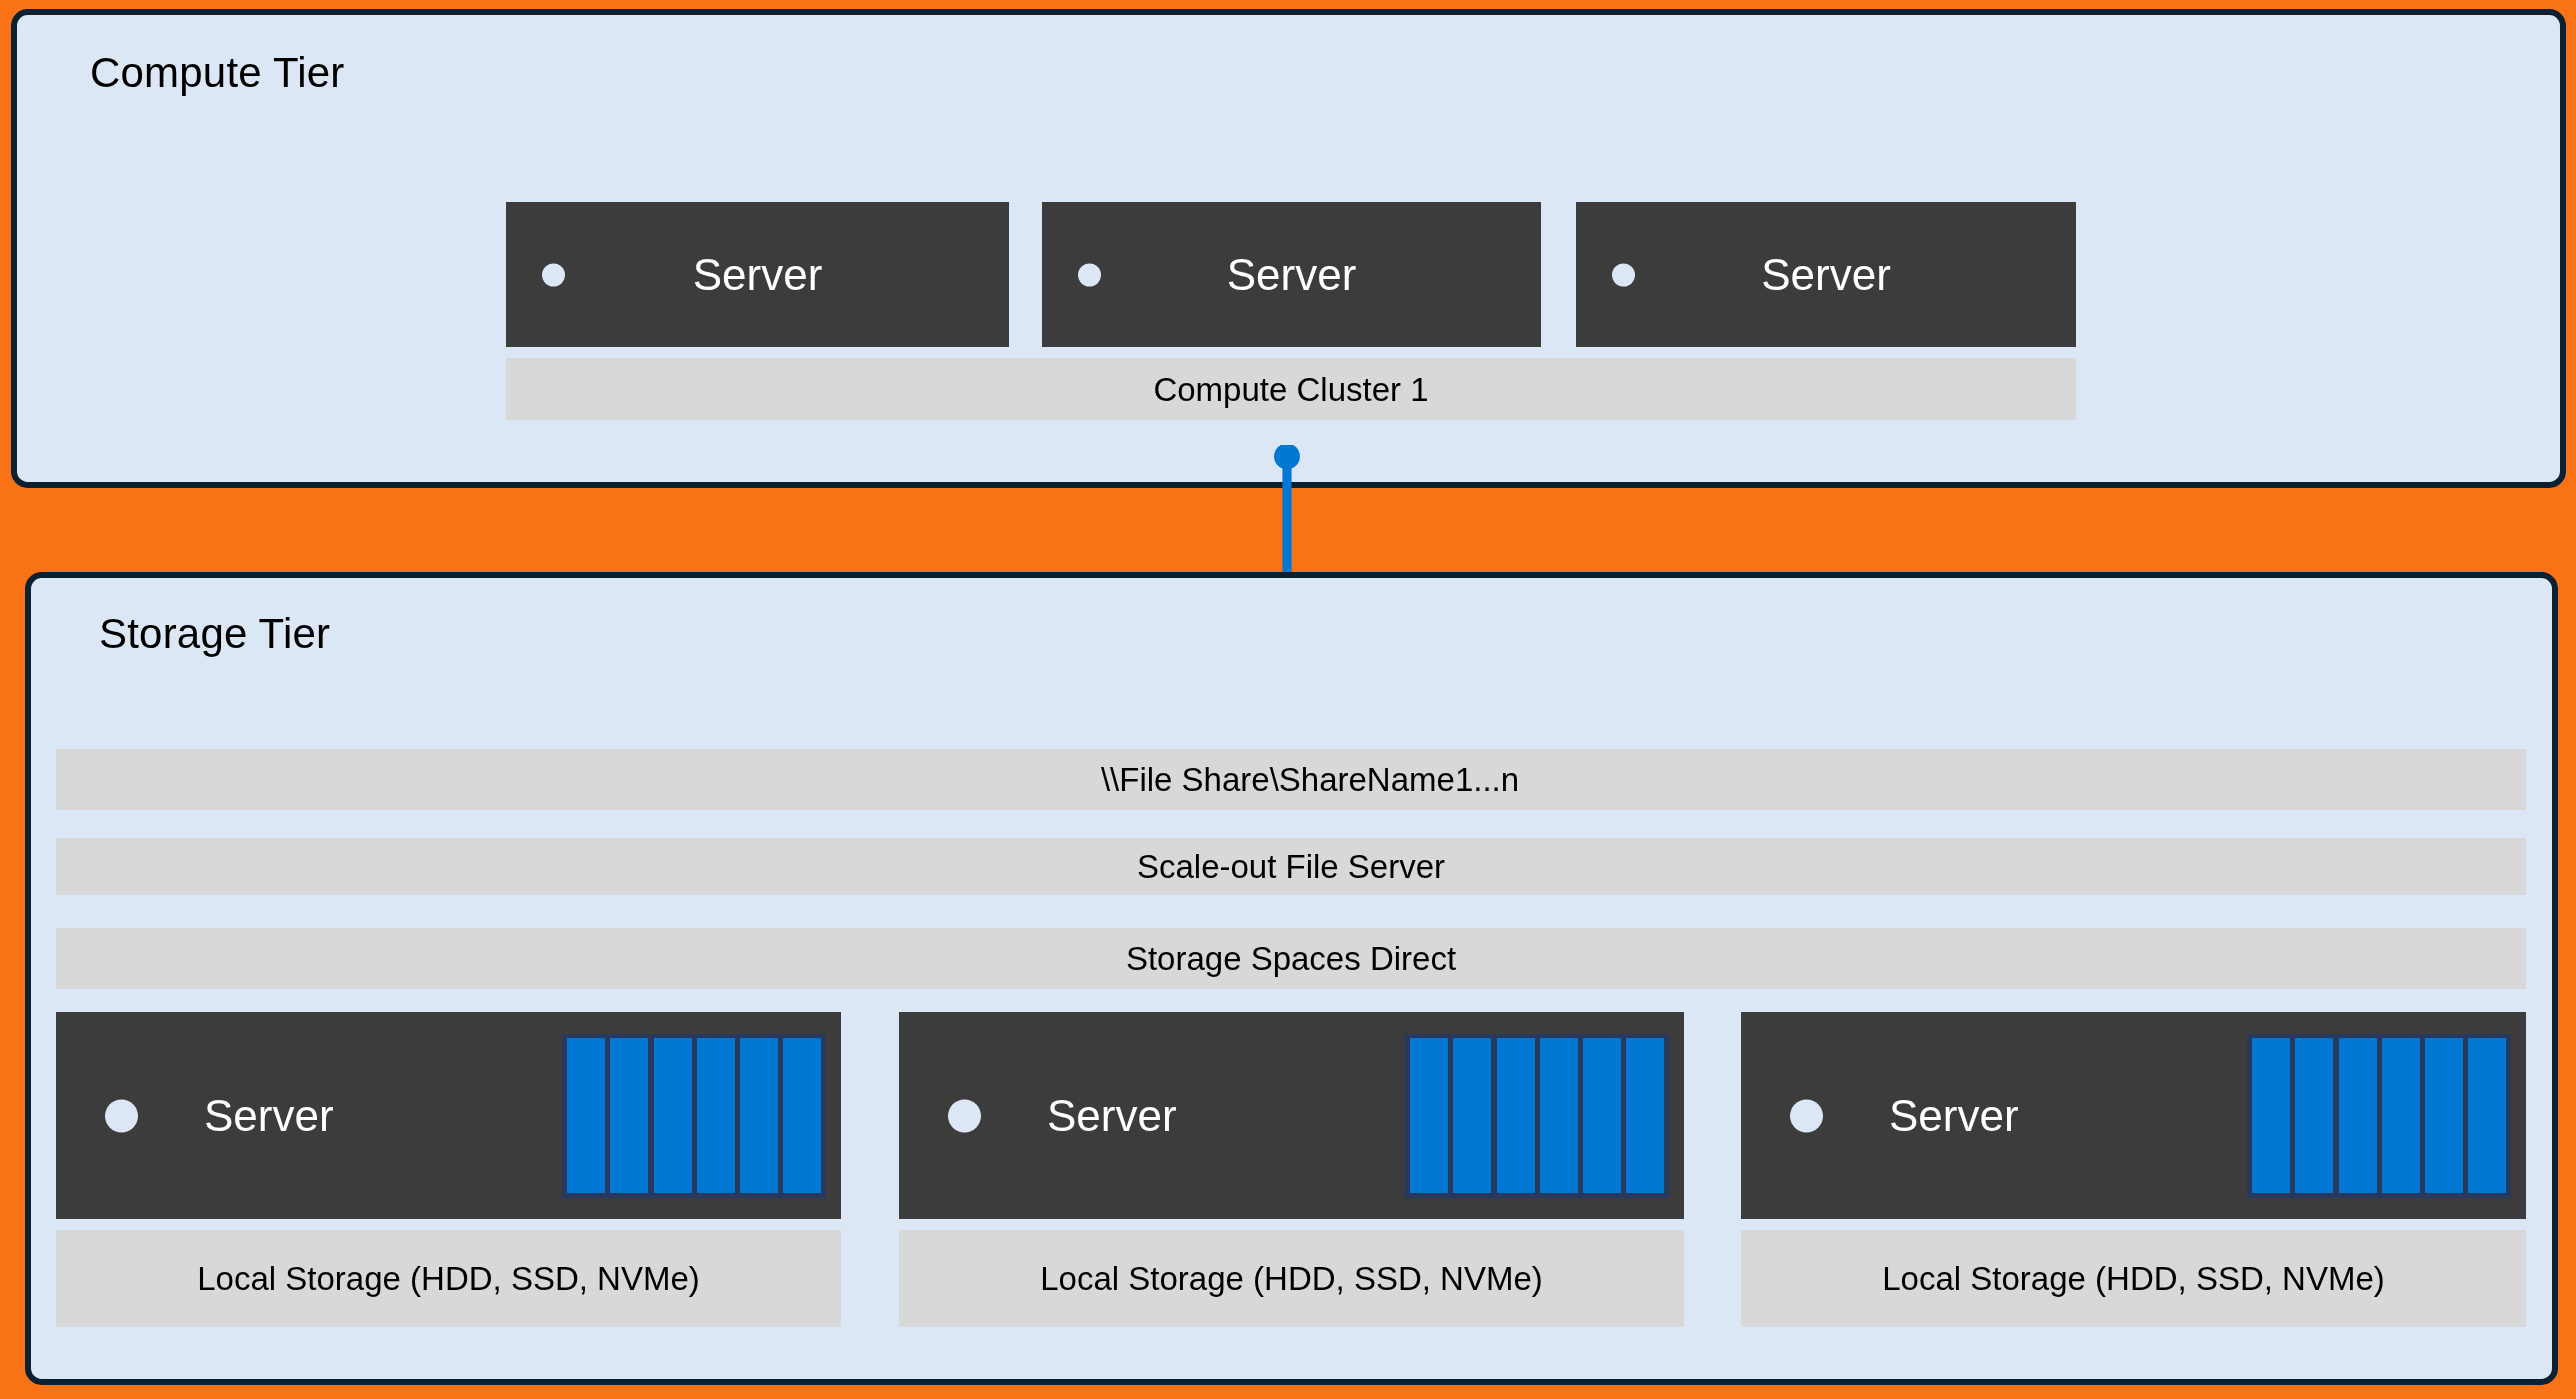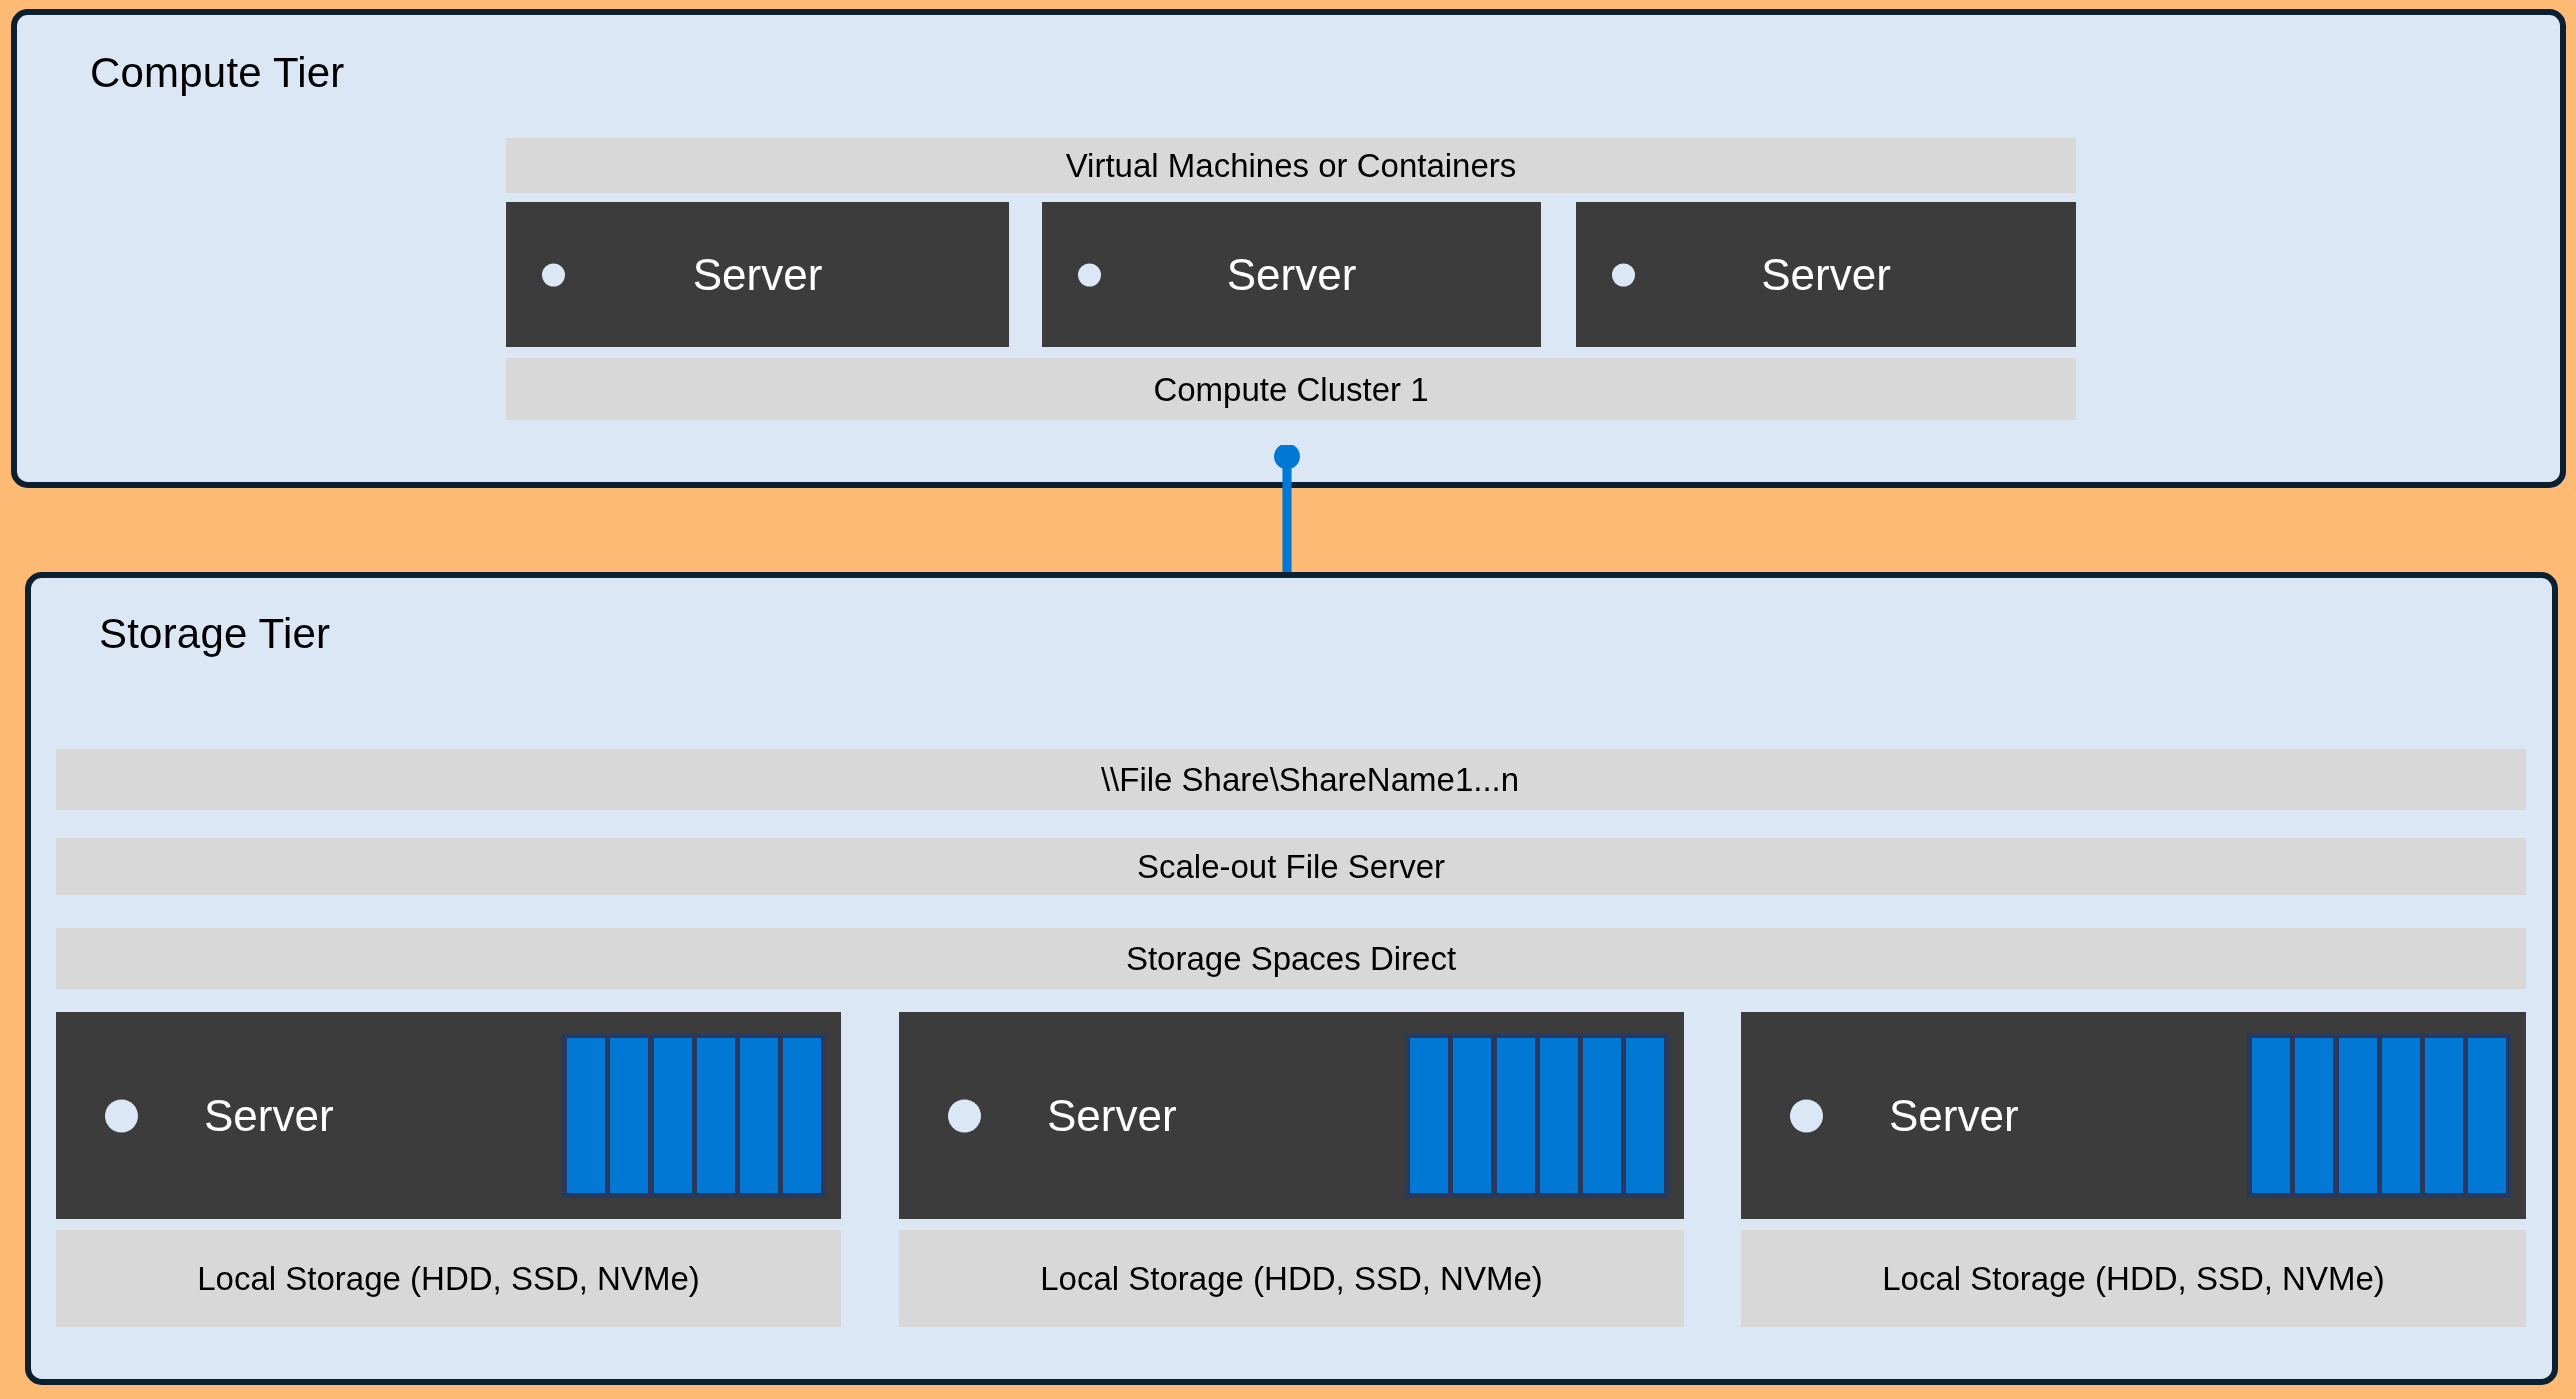--- a/index.html
+++ b/index.html
@@ -5,21 +5,21 @@
   html, body {
     margin: 0;
     padding: 0;
     background: #ffffff;
   }
 
   #diagram {
     position: relative;
     width: 2576px;
     height: 1399px;
-    background: #fdba74;
+    background: #f97316;
     font-family: "Liberation Sans", "DejaVu Sans", sans-serif;
     overflow: hidden;
   }
 
   
   .tier {
     position: absolute;
     background: #dce7f5;
     border: 6.8px solid #0b2030;
     border-radius: 16.7px;
@@ -254,23 +254,20 @@
 </style>
 </head>
 <body>
 
 <div id="diagram">
 
   <div class="tier" id="compute-tier"></div>
 
   <div class="tier-title" id="compute-tier-title">Compute Tier</div>
 
-  <div class="band" id="vm-band">
-    <span class="band-label">Virtual Machines or Containers</span>
-  </div>
 
   <div class="server-box compute-server" id="compute-server-1">
     <span class="server-led"></span>
     <span class="server-label">Server</span>
   </div>
 
   <div class="server-box compute-server" id="compute-server-2">
     <span class="server-led"></span>
     <span class="server-label">Server</span>
   </div>

